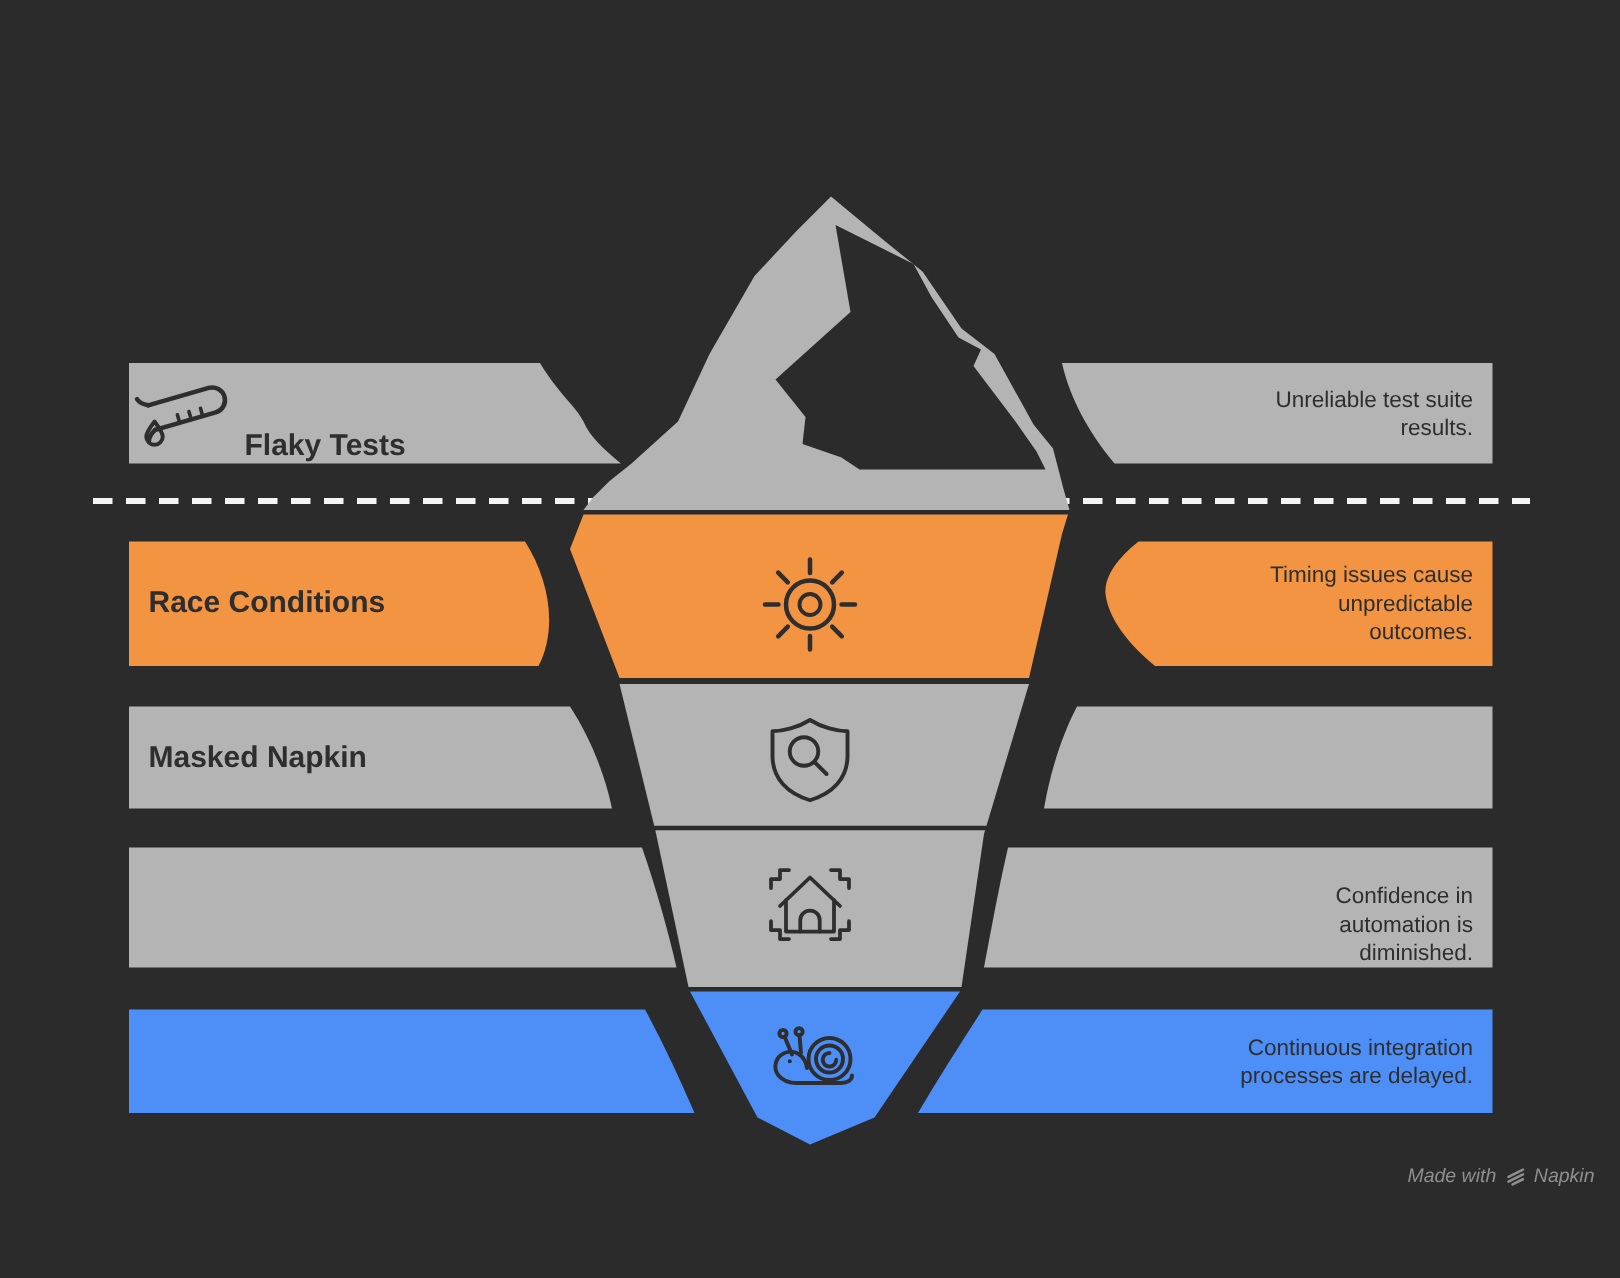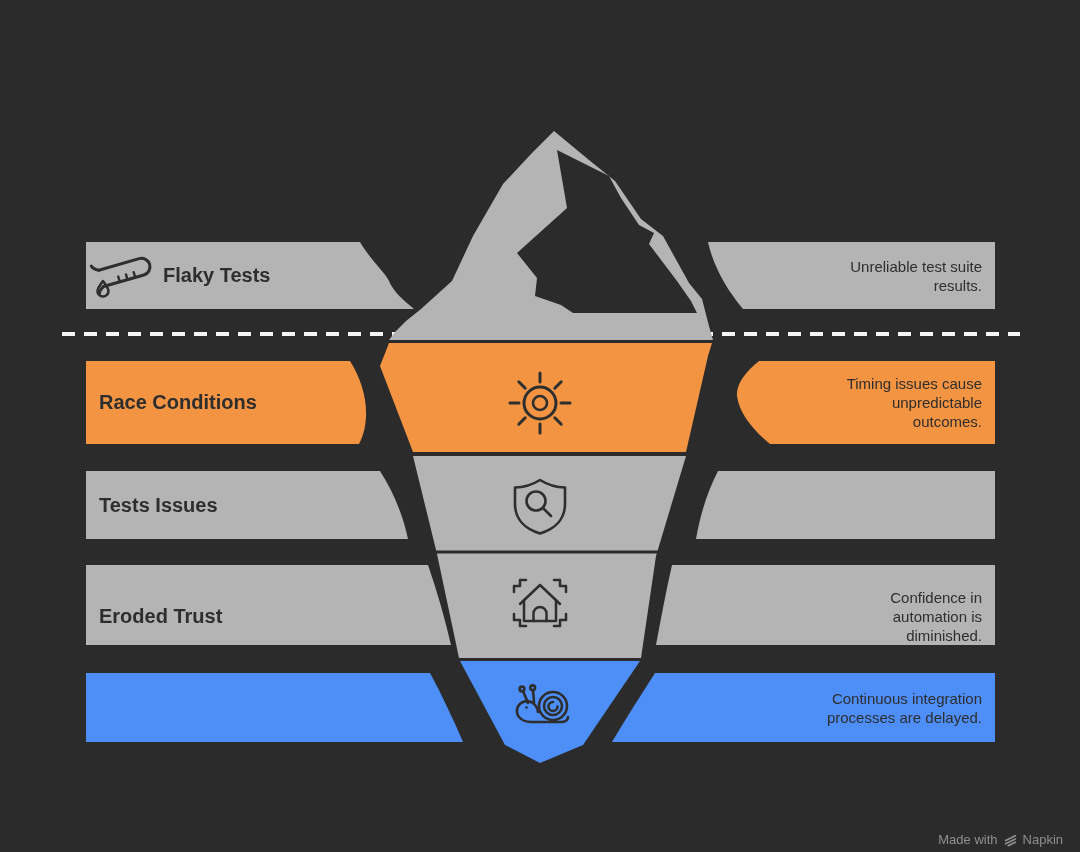--- a/index.html
+++ b/index.html
@@ -28,27 +28,27 @@
   .row-desc{
     position:absolute; display:flex; align-items:center; justify-content:flex-end;
     text-align:right; color:var(--text-dark); font-size:15px; line-height:19px;
     white-space:pre-line; width:240px; left:742px;
   }
   
   .r1{top:242px; height:67px;} .r2{top:361px; height:83px;}
   .r3{top:471px; height:68px;} .r4{top:565px; height:102px;}
   .r5{top:673px; height:69px;}
   .lbl{left:86px; width:270px;}
-  .lbl.r1{width:330px;}
+  .lbl.r1{width:330px;align-items:flex-end;}
   .fill-gray{fill:var(--band-gray);} .fill-orange{fill:var(--band-orange);}
   .fill-blue{fill:var(--band-blue);} .fill-dark{fill:var(--background);}
   .stroke-icon{stroke:var(--icon-stroke); fill:none; stroke-linecap:round; stroke-linejoin:round;}
   .footer{
-    position:absolute; right:17px; top:832px; display:flex; align-items:center;
-    gap:5px; color:var(--footer-text); font-size:13px;
+    position:absolute; right:17px; top:776px; display:flex; align-items:center;
+    gap:5px; color:var(--footer-text); font-size:13px;font-style:italic;
   }
 </style>
 </head>
 <body>
 
 <div class="canvas">
 
 
   <svg class="layer" width="1080" height="852" viewBox="0 0 1080 852">
 
@@ -120,24 +120,21 @@
   </svg>
 
   <div class="row-label lbl r1">
     <span class="icon-box" style="width:48px;height:48px;"></span>
     <span>Flaky Tests</span>
   </div>
   <div class="row-label lbl r2">
     <span>Race Conditions</span>
   </div>
   <div class="row-label lbl r3">
-    <span>Tests Issues</span>
-  </div>
-  <div class="row-label lbl r4">
-    <span>Eroded Trust</span>
+    <span>Masked Napkin</span>
   </div>
 
   <div class="row-desc r1">Unreliable test suite
 results.</div>
   <div class="row-desc r2">Timing issues cause
 unpredictable
 outcomes.</div>
   <div class="row-desc r4">Confidence in
 automation is
 diminished.</div>

